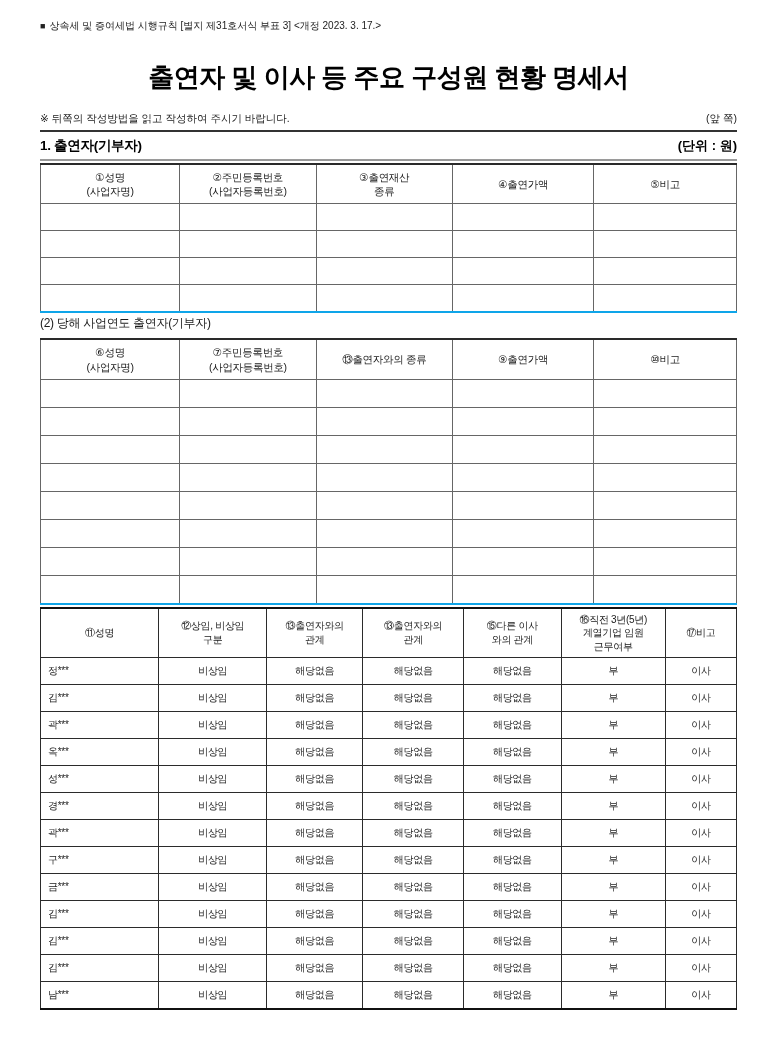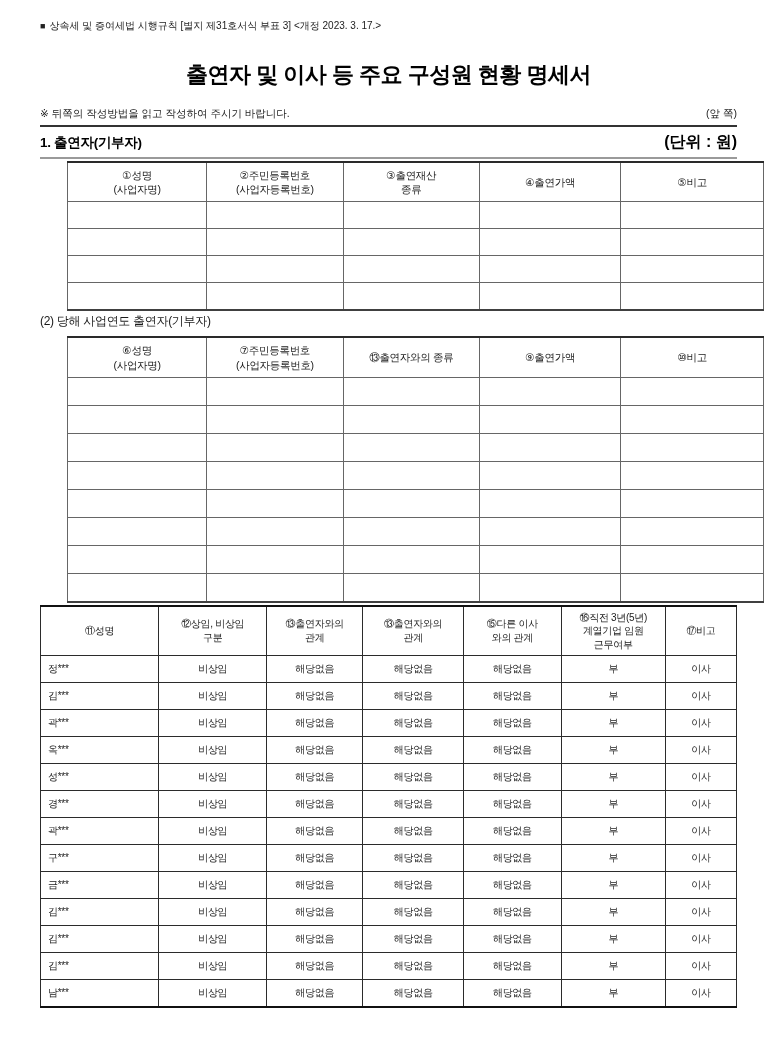--- a/index.html
+++ b/index.html
@@ -11,49 +11,49 @@
     font-family:"Liberation Sans","DejaVu Sans",sans-serif;
     color:#111;
     box-sizing:border-box;
     padding:19px 39px 0 40px;
     overflow:hidden;
   }
   .reg-note{font-size:10px;color:#222;display:flex;align-items:center;gap:4px;}
   .reg-note .sq{font-size:9px;line-height:1;}
   .title{
     text-align:center;
-    font-size:22px;
+    font-size:26px;
     font-weight:bold;
     letter-spacing:-0.5px;
     margin:27px 0 0 0;
     color:#000;
   }
   .inst-row{
     display:flex;justify-content:space-between;align-items:flex-end;
     font-size:10.5px;color:#222;
     margin-top:17px;
   }
   .rule-thick{border-top:2px solid #333;margin-top:4px;}
   .sec-row{
     display:flex;justify-content:space-between;align-items:center;
     padding:5px 0 4px 0;
   }
   .sec-title{font-size:13.5px;font-weight:bold;color:#000;letter-spacing:-0.3px;text-align:right;}
-  .unit{font-size:16px;font-weight:bold;color:#000;}
+  .unit{font-size:13px;font-weight:bold;color:#000;}
   .rule-double{border-top:2px solid #9a9a9a;margin-bottom:2px;}
   .sub-label{font-size:12px;color:#1a1a1a;margin:6px 0 6px 0;letter-spacing:-0.3px;}
   .sec2-title{font-size:13px;color:#1a1a1a;margin:15px 0 10px 2px;letter-spacing:-0.3px;}
 
   table{width:100%;border-collapse:collapse;table-layout:fixed;}
   th{font-weight:normal;white-space:pre-line;font-size:10.5px;line-height:1.35;
      padding:5px 1px;color:#1a1a1a;text-align:center;letter-spacing:-0.3px;}
   td{font-size:10px;color:#222;text-align:center;letter-spacing:-0.3px;}
 
   .t1 th,.t1 td,.t2 th,.t2 td{border:1px solid #666;}
-  .t1,.t2{border-top:2px solid #2a2a2a;border-bottom:2px solid #404040;margin-bottom:2px;margin-left:27px;}
+  .t1,.t2{border-top:2px solid #2a2a2a;border-bottom:2px solid #0ea5e9;margin-bottom:2px;}
   .t1 td{height:24px;}
   .t2 td{height:25px;}
 
   .t3 th,.t3 td{border:1px solid #2b2b2b;}
   .t3{border-top:2px solid #111;border-bottom:2px solid #111;}
   .t3 th{font-size:10px;padding:4px 1px;}
   .t3 td{height:24px;}
   .t3 td.name-cell{text-align:left;padding-left:7px;}
 </style>
 </head>

